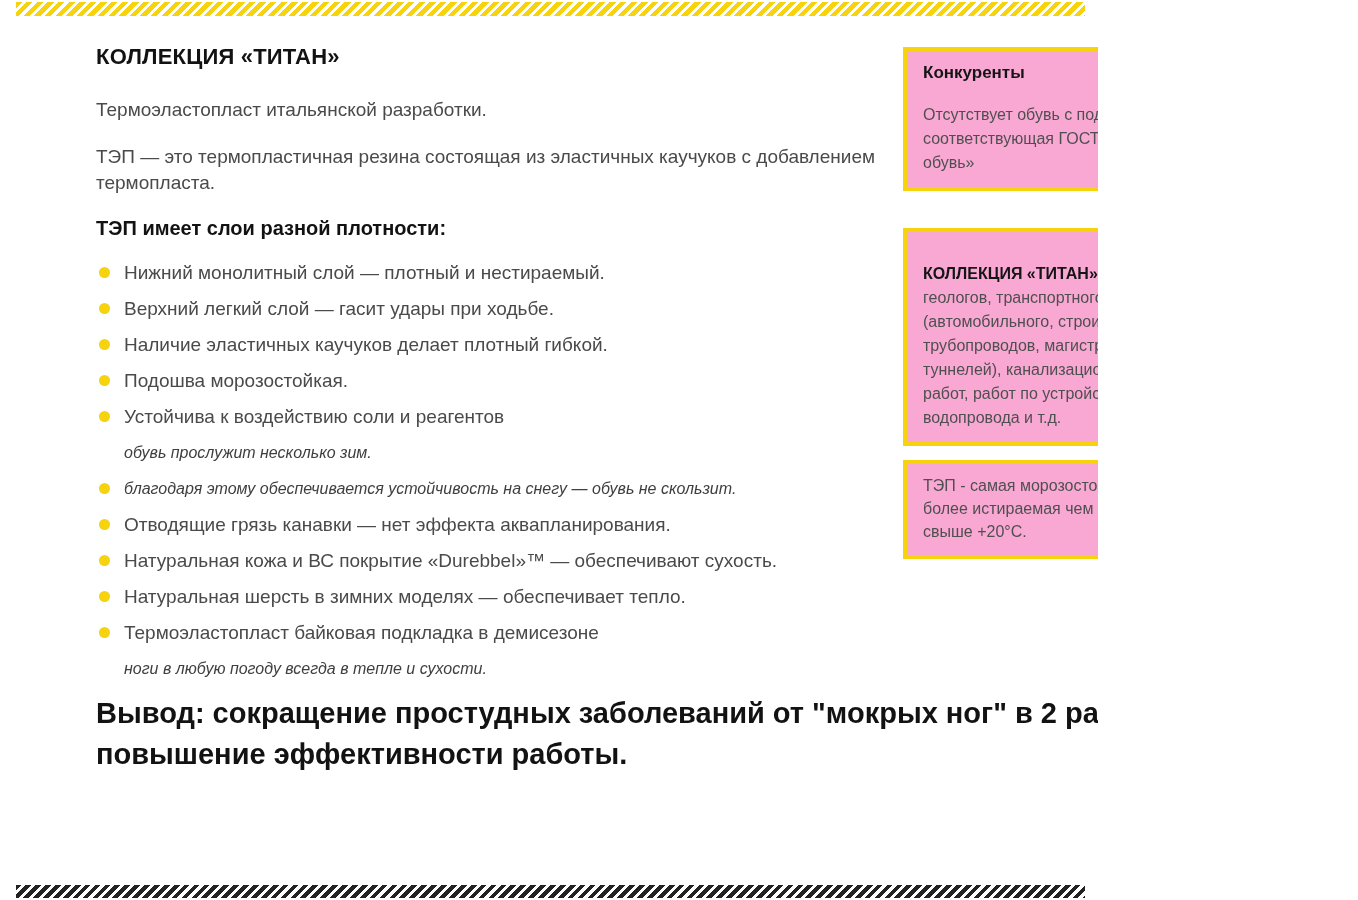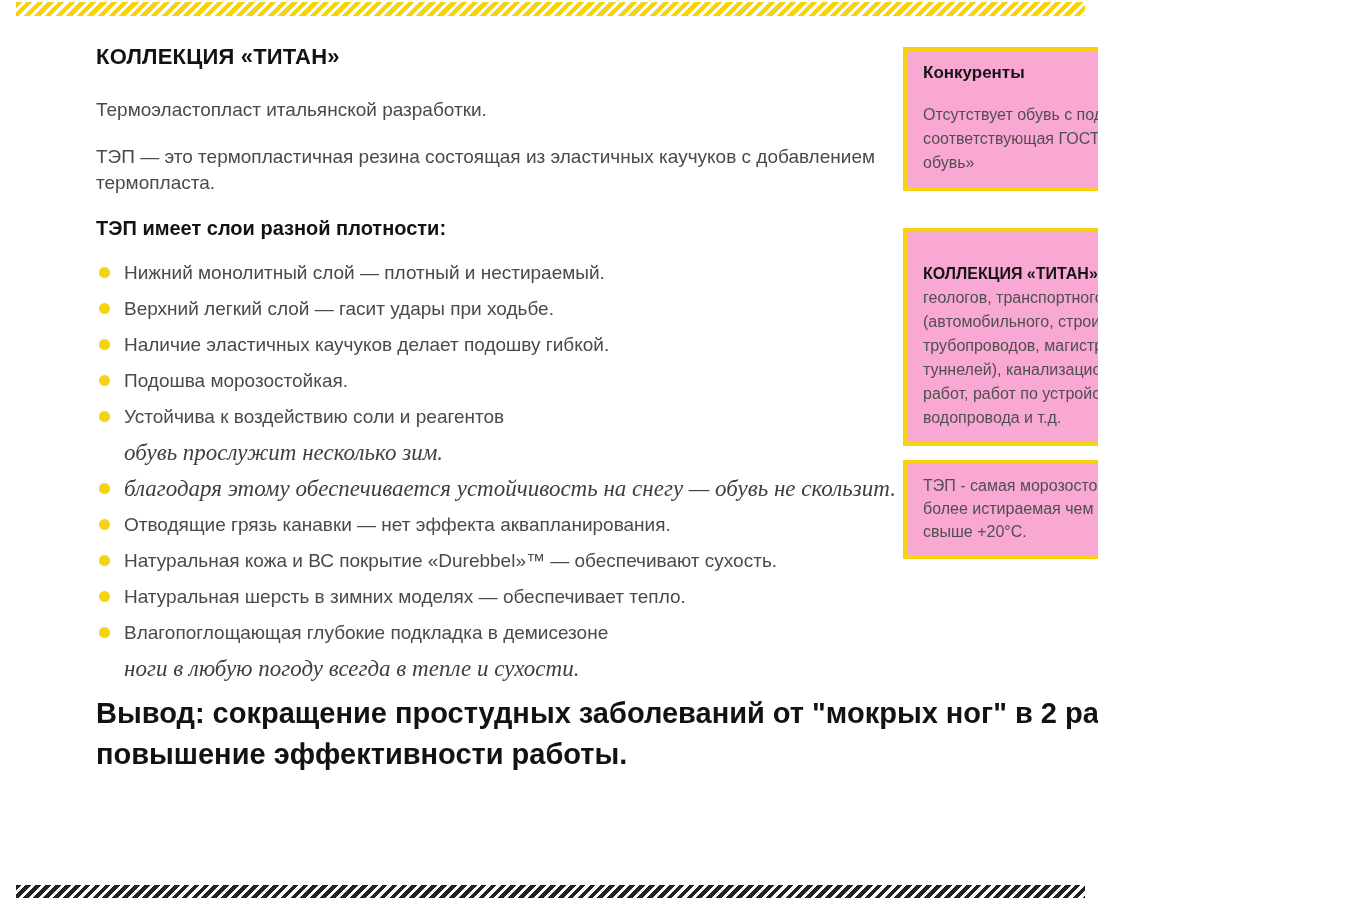--- a/index.html
+++ b/index.html
@@ -44,22 +44,22 @@
     position:relative;padding-left:28px;
     font-size:19px;line-height:25px;color:var(--body);
     margin:0 0 11px;
   }
   .li-bullet .dot{
     position:absolute;left:3px;top:7px;
     width:11px;height:11px;border-radius:50%;
     background:var(--yellow);
   }
   .li-note{
-    font-size:23px;line-height:25px;font-style:italic;
-    color:#3f3f3f;text-indent:28px;margin:2px 0 11px;font-family:Liberation Serif, serif;
+    font-size:16px;line-height:25px;font-style:italic;
+    color:#3f3f3f;text-indent:28px;margin:2px 0 11px;
   }
   .conclusion{
     width:1130px;font-size:29px;font-weight:bold;
     color:var(--heading);line-height:41px;margin:12px 0 0;
   }
 
   .box{
     position:absolute;left:903px;width:393px;
     border:4px solid var(--yellow);background:#f9a8d4;
     box-sizing:border-box;padding:12px 16px;
@@ -80,30 +80,30 @@
   <div class="hazard hazard-top"></div>
 
   <div class="main">
     <h1>КОЛЛЕКЦИЯ «ТИТАН»</h1>
     <p class="body">Термоэластопласт итальянской разработки.</p>
     <p class="body">ТЭП — это термопластичная резина состоящая из эластичных каучуков с добавлением термопласта.</p>
     <h2>ТЭП имеет слои разной плотности:</h2>
     <div class="list">
         <div class="li-bullet"><span class="dot"></span><span>Нижний монолитный слой — плотный и нестираемый.</span></div>
         <div class="li-bullet"><span class="dot"></span><span>Верхний легкий слой — гасит удары при ходьбе.</span></div>
-        <div class="li-bullet"><span class="dot"></span><span>Наличие эластичных каучуков делает подошву гибкой.</span></div>
+        <div class="li-bullet"><span class="dot"></span><span>Наличие эластичных каучуков делает плотный гибкой.</span></div>
         <div class="li-bullet"><span class="dot"></span><span>Подошва морозостойкая.</span></div>
         <div class="li-bullet"><span class="dot"></span><span>Устойчива к воздействию соли и реагентов</span></div>
         <div class="li-note"><span>обувь прослужит несколько зим.</span></div>
         <div class="li-bullet"><span class="dot"></span></div>
         <div class="li-note"><span>благодаря этому обеспечивается устойчивость на снегу — обувь не скользит.</span></div>
         <div class="li-bullet"><span class="dot"></span><span>Отводящие грязь канавки — нет эффекта аквапланирования.</span></div>
         <div class="li-bullet"><span class="dot"></span><span>Натуральная кожа и ВС покрытие «Durebbel»™ — обеспечивают сухость.</span></div>
         <div class="li-bullet"><span class="dot"></span><span>Натуральная шерсть в зимних моделях — обеспечивает тепло.</span></div>
-        <div class="li-bullet"><span class="dot"></span><span>Влагопоглощающая глубокие подкладка в демисезоне</span></div>
+        <div class="li-bullet"><span class="dot"></span><span>Термоэластопласт байковая подкладка в демисезоне</span></div>
         <div class="li-note"><span>ноги в любую погоду всегда в тепле и сухости.</span></div>
       </div>
     <p class="conclusion">Вывод: сокращение простудных заболеваний от "мокрых ног" в 2 раза — повышение эффективности работы.</p>
   </div>
 
   <div class="box box-competitors">
     <h3>Конкуренты</h3>
     <p>Отсутствует обувь с подошвой ТЭП, соответствующая ГОСТ «Специализированная обувь»</p>
   </div>
 

